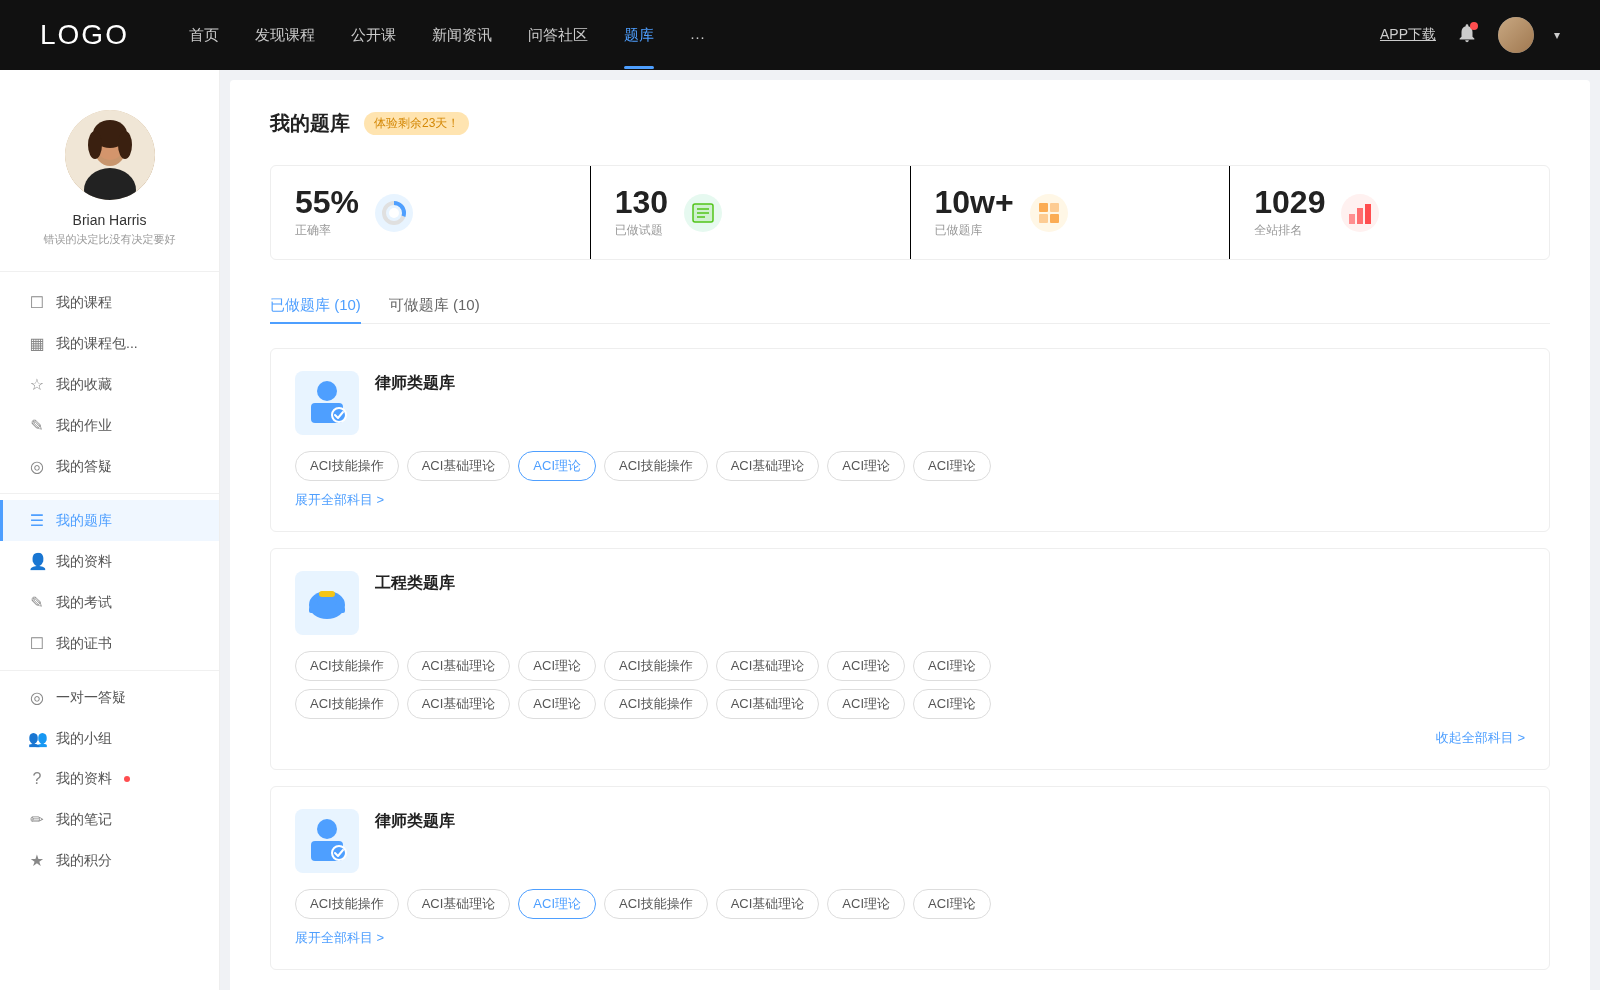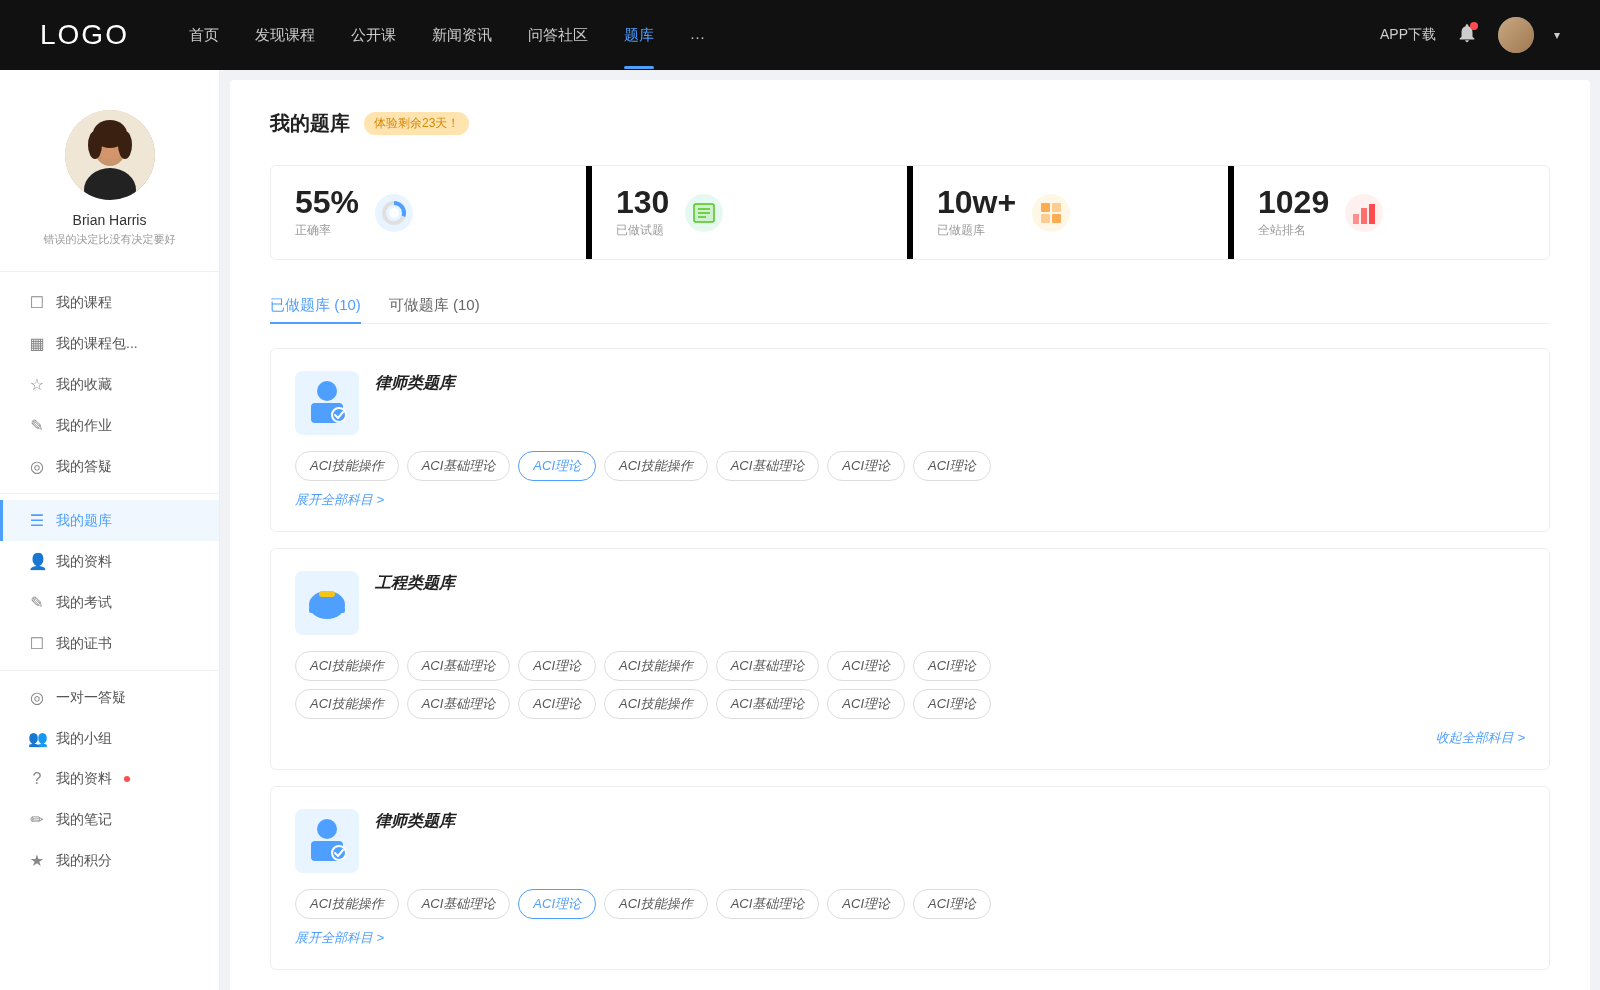--- a/index.html
+++ b/index.html
@@ -51,20 +51,21 @@
     .nav-right {
       display: flex;
       align-items: center;
       gap: 20px;
       margin-left: auto;
     }
     .nav-app-download {
       color: #ccc;
       font-size: 14px;
       cursor: pointer;
+      text-decoration: underline;
     }
     .nav-bell {
       position: relative;
       cursor: pointer;
     }
     .nav-bell-icon {
       width: 22px;
       height: 22px;
       fill: #ccc;
     }
@@ -216,21 +217,21 @@
       display: flex;
       gap: 0;
       border: 1px solid #eee;
       border-radius: 6px;
       margin-bottom: 28px;
       overflow: hidden;
     }
     .stat-item {
       flex: 1;
       padding: 20px 24px;
-      border-right: 6px solid #000000;
+      border-right: 1px solid #000000;
       display: flex;
       align-items: center;
       gap: 16px;
     }
     .stat-item:last-child { border-right: none; }
     .stat-text {}
     .stat-number {
       font-size: 32px;
       font-weight: 600;
       color: #222;
@@ -282,21 +283,20 @@
       height: 2px;
       background: #4e9fff;
     }
 
     
     .bank-card {
       border: 1px solid #eee;
       border-radius: 6px;
       padding: 22px 24px;
       margin-bottom: 16px;
-      font-style: italic;
     }
     .bank-card-header {
       display: flex;
       align-items: flex-start;
       gap: 16px;
       margin-bottom: 16px;
     }
     .bank-icon {
       width: 64px;
       height: 64px;

